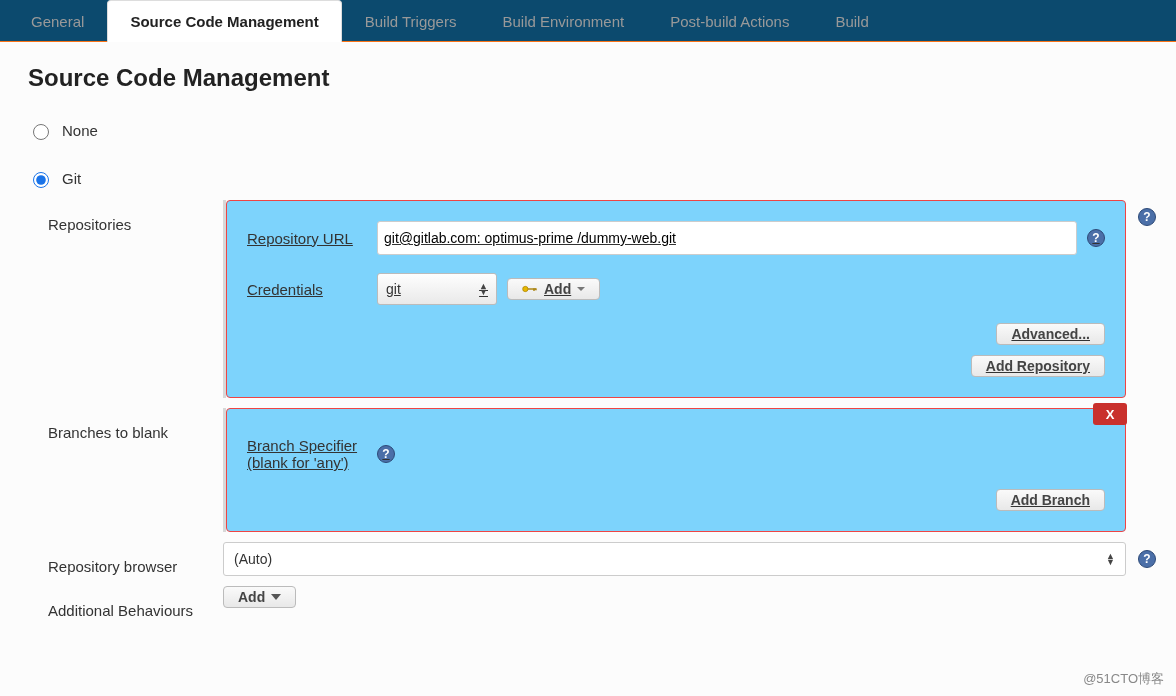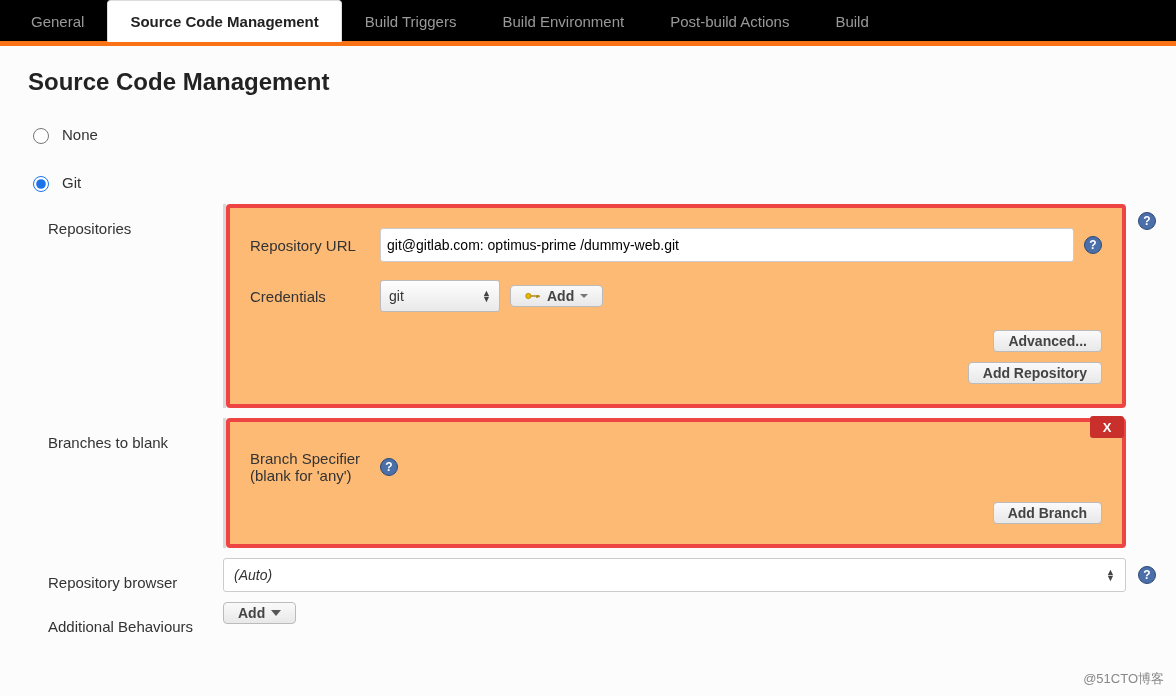--- a/index.html
+++ b/index.html
@@ -9,22 +9,22 @@
     font-size: 14px;
     color: #333;
     background: #fcfcfc;
     width: 1176px;
   }
   .page {
     padding: 0 20px 20px 20px;
   }
   .tabs {
     display: flex;
-    border-bottom: 5px solid #f97316;
-    background: #000000;
+    border-bottom: 1px solid #f97316;
+    background: #0c4a6e;
     padding-left: 8px;
   }
   .tab {
     padding: 12px 22px;
     color: #999;
     cursor: pointer;
     font-size: 15px;
     border: 1px solid transparent;
     border-bottom: none;
     margin-bottom: -1px;
@@ -73,25 +73,26 @@
     font-size: 15px;
     color: #333;
   }
   .section-panel-col {
     flex: 1;
     position: relative;
     padding-right: 30px;
     border-left: 3px solid #d8d8d8;
   }
   .panel {
-    background: #fdba74;
-    border: 4px solid #ef4444;
+    background: #7dd3fc;
+    border: 1px solid #ef4444;
     border-radius: 4px;
     padding: 20px;
     position: relative;
+    text-decoration: underline;
   }
   .help-icon {
     position: absolute;
     right: 0;
     top: 8px;
     width: 18px;
     height: 18px;
     border-radius: 50%;
     background: #4b6fa8;
     color: #fff;
@@ -294,21 +295,21 @@
           <div class="btn-row-right">
             <button class="btn">Add Branch</button>
           </div>
         </div>
       </div>
     </div>
 
     <div class="section-block">
       <div class="section-label-col">Repository browser</div>
       <div class="section-panel-col" style="border-left:none;">
-        <div style="display:flex; align-items:center; gap:12px;font-style:italic;">
+        <div style="display:flex; align-items:center; gap:12px;">
           <div class="full-select">
             <span>(Auto)</span>
             <span class="up-down">
                 <span>▲</span>
                 <span>▼</span>
               </span>
           </div>
         </div>
         <div class="help-icon">?</div>
       </div>

